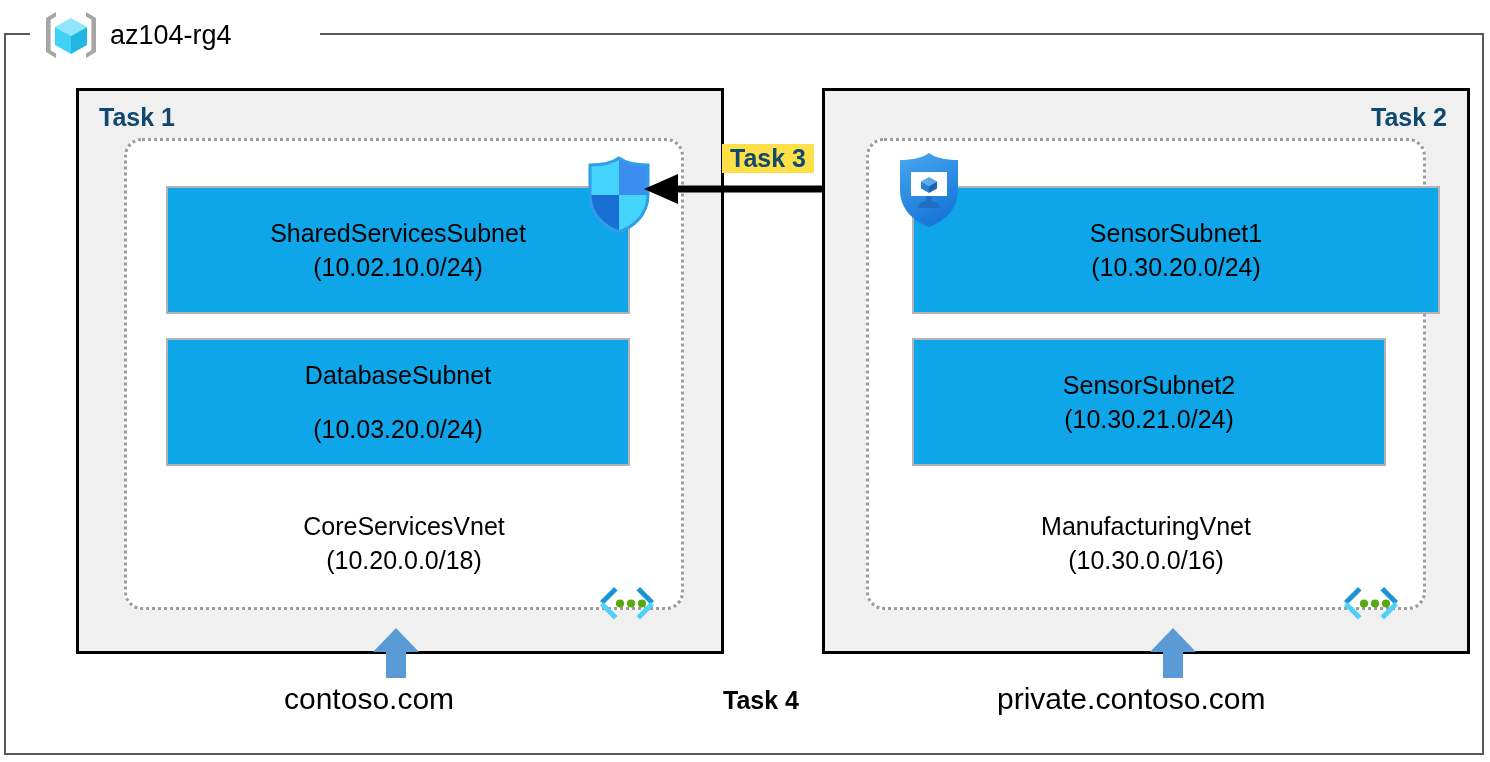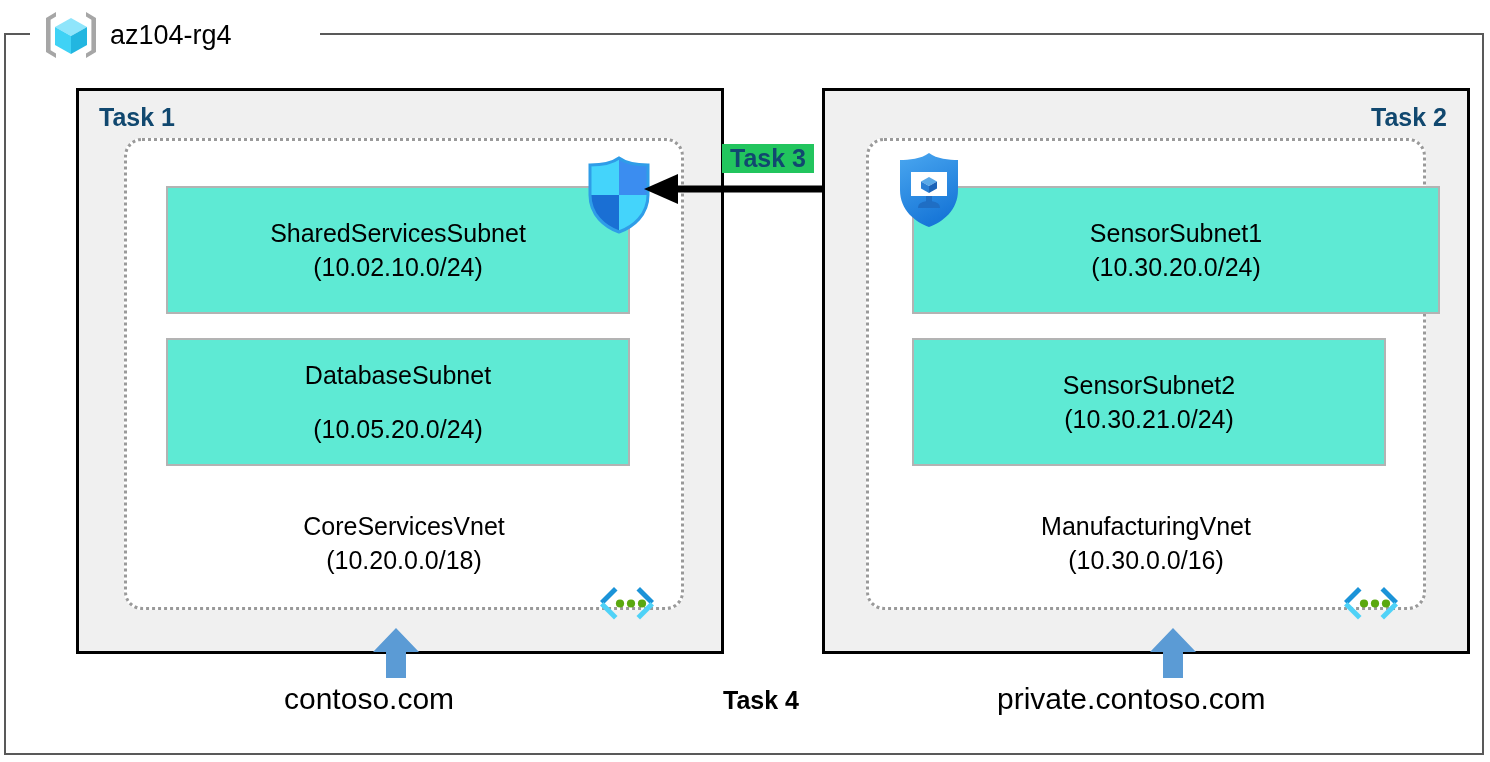--- a/index.html
+++ b/index.html
@@ -103,21 +103,21 @@
     bottom: 30px;
     text-align: center;
     font-size: 25px;
     line-height: 34px;
     color: #000000;
   }
 
   
   .subnet {
     position: absolute;
-    background: #5eead4;
+    background: #0ea5e9;
     border: 2px solid #b3b3b3;
     box-sizing: border-box;
     display: flex;
     flex-direction: column;
     align-items: center;
     justify-content: center;
     font-size: 25px;
     line-height: 34px;
     color: #000000;
   }
@@ -152,21 +152,21 @@
     width: 272px;
     height: 42px;
   }
   #task3-label {
     position: absolute;
     left: 722px;
     top: 144px;
     font-size: 25px;
     font-weight: bold;
     color: #11486f;
-    background: #22c55e;
+    background: #fde047;
     padding: 0 8px;
     white-space: nowrap;
   }
 
   
   .dns-arrow {
     position: absolute;
     width: 46px;
     height: 50px;
   }
@@ -229,21 +229,21 @@
     </div>
   </div>
 
   <div class="subnet" id="subnet-shared">
     <div>SharedServicesSubnet</div>
     <div>(10.02.10.0/24)</div>
   </div>
 
   <div class="subnet" id="subnet-database">
     <div>DatabaseSubnet</div>
-    <div>(10.05.20.0/24)</div>
+    <div>(10.03.20.0/24)</div>
   </div>
 
   <span class="vnet-corner-icon" id="vnet-icon-1">
     <svg viewBox="0 0 70 46" xmlns="http://www.w3.org/2000/svg">
 
       <path d="M22 4 L25.5 7.6 L11.5 21.5 L8 18 Z" fill="#1b93d8"></path>
       <path d="M8 22.5 L11.5 19 L25.5 33 L22 36.6 Z" fill="#4fd2f7"></path>
 
       <path d="M48 4 L62 18 L58.5 21.5 L44.5 7.6 Z" fill="#1b93d8"></path>
       <path d="M62 22.5 L48 36.6 L44.5 33 L58.5 19 Z" fill="#4fd2f7"></path>

